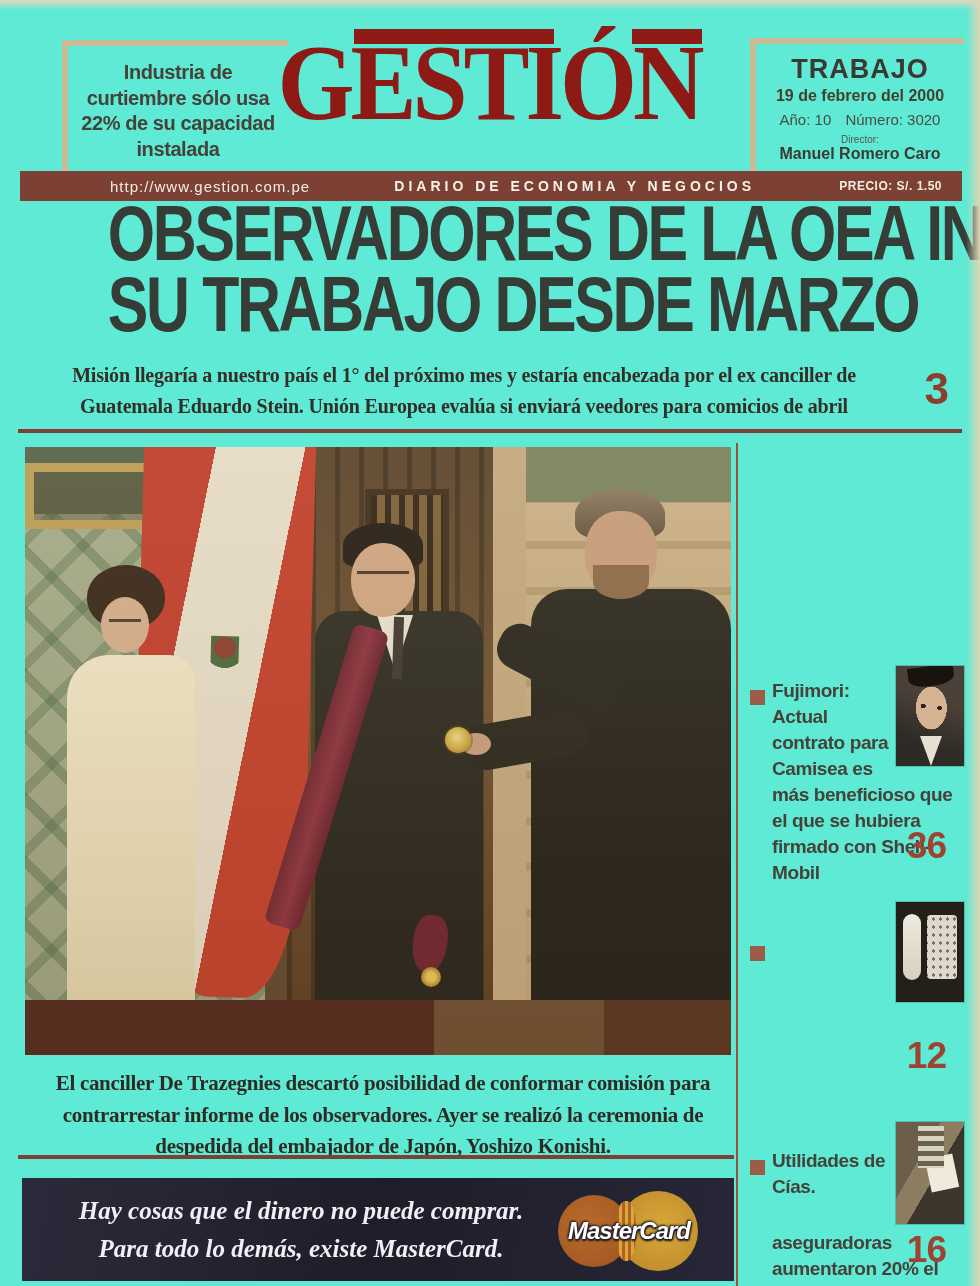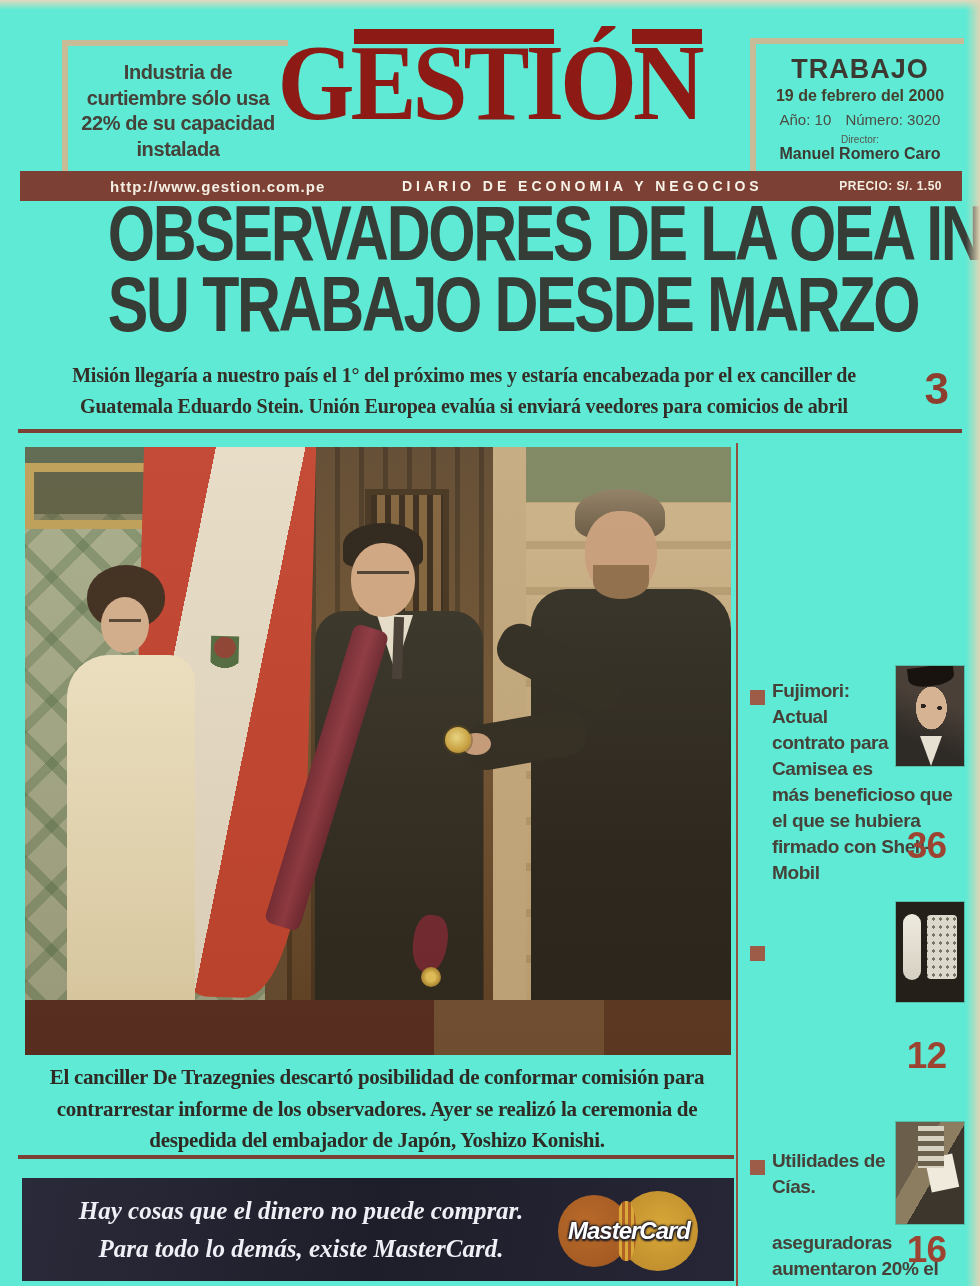--- a/index.html
+++ b/index.html
@@ -29,21 +29,21 @@
   .dl-date{font-size:16px;font-weight:800;color:#453f2d;margin-top:2px;}
   .dl-issue{font-size:15px;color:#4c4c44;margin-top:6px;}
   .dl-issue span{margin:0 5px;}
   .dl-dirlabel{font-size:10px;color:#55544c;margin-top:6px;}
   .dl-dirname{font-size:16px;font-weight:700;color:#3c3a32;}
 
   
   .infobar{position:absolute;left:20px;top:171px;width:942px;height:30px;box-sizing:border-box;
         background:#7c4134;color:#f3ede2;display:flex;align-items:center;
         justify-content:space-between;padding:0 20px 0 90px;}
-  .ib-url{font-size:15px;font-weight:700;letter-spacing:1px;}
+  .ib-url{font-size:15px;font-weight:400;letter-spacing:1px;}
   .ib-tagline{font-size:14px;font-weight:700;letter-spacing:4px;color:#f7f2e8;}
   .ib-price{font-size:12px;font-weight:800;letter-spacing:0.5px;}
 
   
   .headline{position:absolute;left:0;top:198px;width:980px;margin:0;text-align:center;
         color:#363d37;font-weight:900;}
   .hl{display:block;white-space:nowrap;font-size:78px;line-height:71px;
         letter-spacing:-3px;transform:scaleX(0.78);transform-origin:50% 50%;}
   .deck{position:absolute;left:36px;top:360px;width:856px;margin:0;text-align:center;
         font-family:"Liberation Serif",serif;font-weight:700;font-size:20px;
@@ -116,21 +116,21 @@
   .m3-arm{left:440px;top:270px;width:122px;height:46px;border-radius:20px;
         background:#24221c;transform:rotate(-10deg);}
   .m3-hand{left:436px;top:286px;width:30px;height:22px;border-radius:50%;background:#c79c7c;}
   .medal-gold{left:420px;top:280px;width:26px;height:26px;border-radius:50%;
         background:radial-gradient(circle at 45% 40%,#eedc86,#caa23c 60%,#8a6a22);
         box-shadow:0 0 0 2px rgba(90,70,20,.4);}
   .ph-tone{left:0;top:0;width:100%;height:100%;
         background:linear-gradient(180deg,rgba(242,222,170,.10),rgba(140,100,50,.14));}
 
   
-  .caption{position:absolute;left:20px;top:1062px;width:714px;margin:0;text-align:center;
+  .caption{position:absolute;left:20px;top:1062px;width:714px;margin:6px;text-align:center;
         font-family:"Liberation Serif",serif;font-weight:700;font-size:21px;
         line-height:1.5;color:#2f2b24;letter-spacing:-0.3px;}
 
   
   .sb-item{position:absolute;left:748px;width:216px;}
   .sb-bullet{position:absolute;left:2px;width:15px;height:15px;background:#9d5c48;}
   .sb-text{margin:0 0 0 24px;font-weight:800;font-size:19px;line-height:26px;
         color:#46423a;letter-spacing:-0.4px;}
   .thumb{float:right;width:68px;height:100px;margin:-8px 0 6px 6px;position:relative;
         overflow:hidden;box-shadow:0 0 0 1px rgba(60,50,40,.25);}

